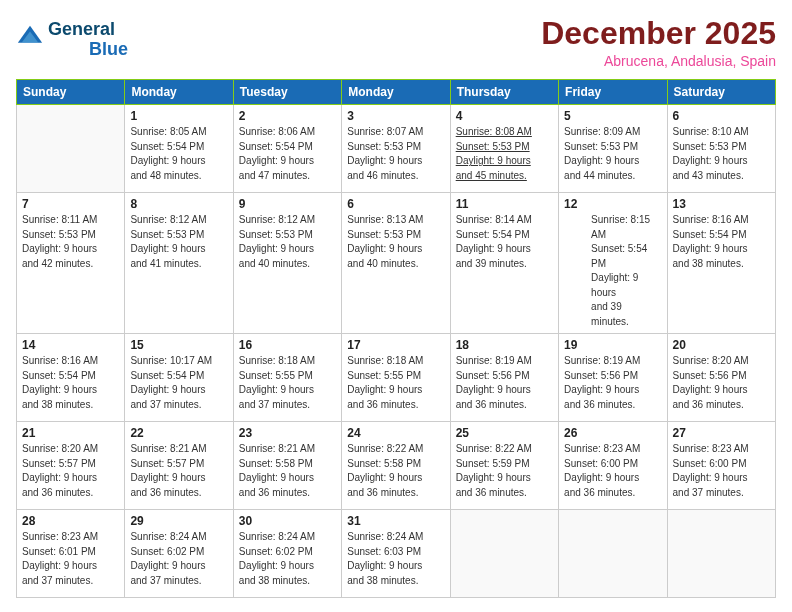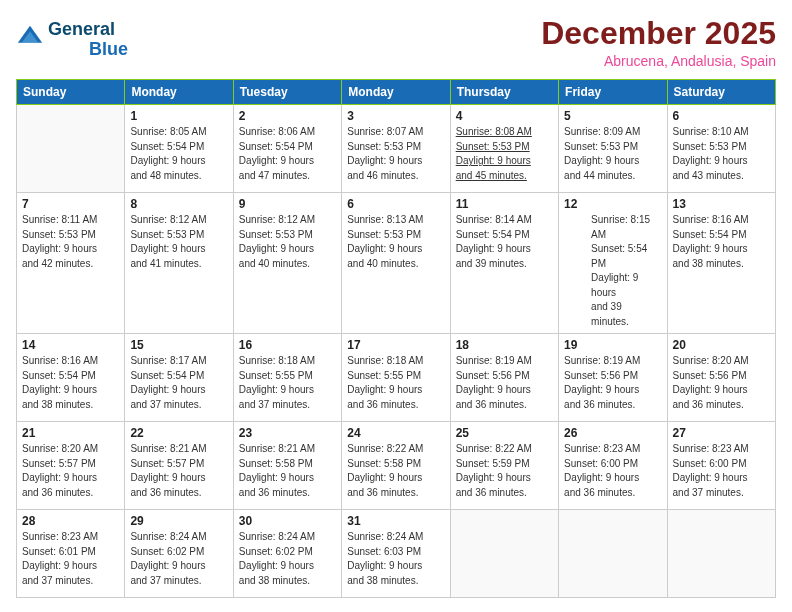--- a/index.html
+++ b/index.html
@@ -238,21 +238,21 @@
         <tr>
           <td>
             <span class="day-num">14</span>
             <div class="day-info" style="white-space: pre-line;">Sunrise: 8:16 AM
 Sunset: 5:54 PM
 Daylight: 9 hours
 and 38 minutes.</div>
           </td>
           <td>
             <span class="day-num">15</span>
-            <div class="day-info" style="white-space: pre-line;">Sunrise: 8:17 AM
+            <div class="day-info" style="white-space: pre-line;">Sunrise: 10:17 AM
 Sunset: 5:54 PM
 Daylight: 9 hours
 and 37 minutes.</div>
           </td>
           <td>
             <span class="day-num">16</span>
             <div class="day-info" style="white-space: pre-line;">Sunrise: 8:18 AM
 Sunset: 5:55 PM
 Daylight: 9 hours
 and 37 minutes.</div>

